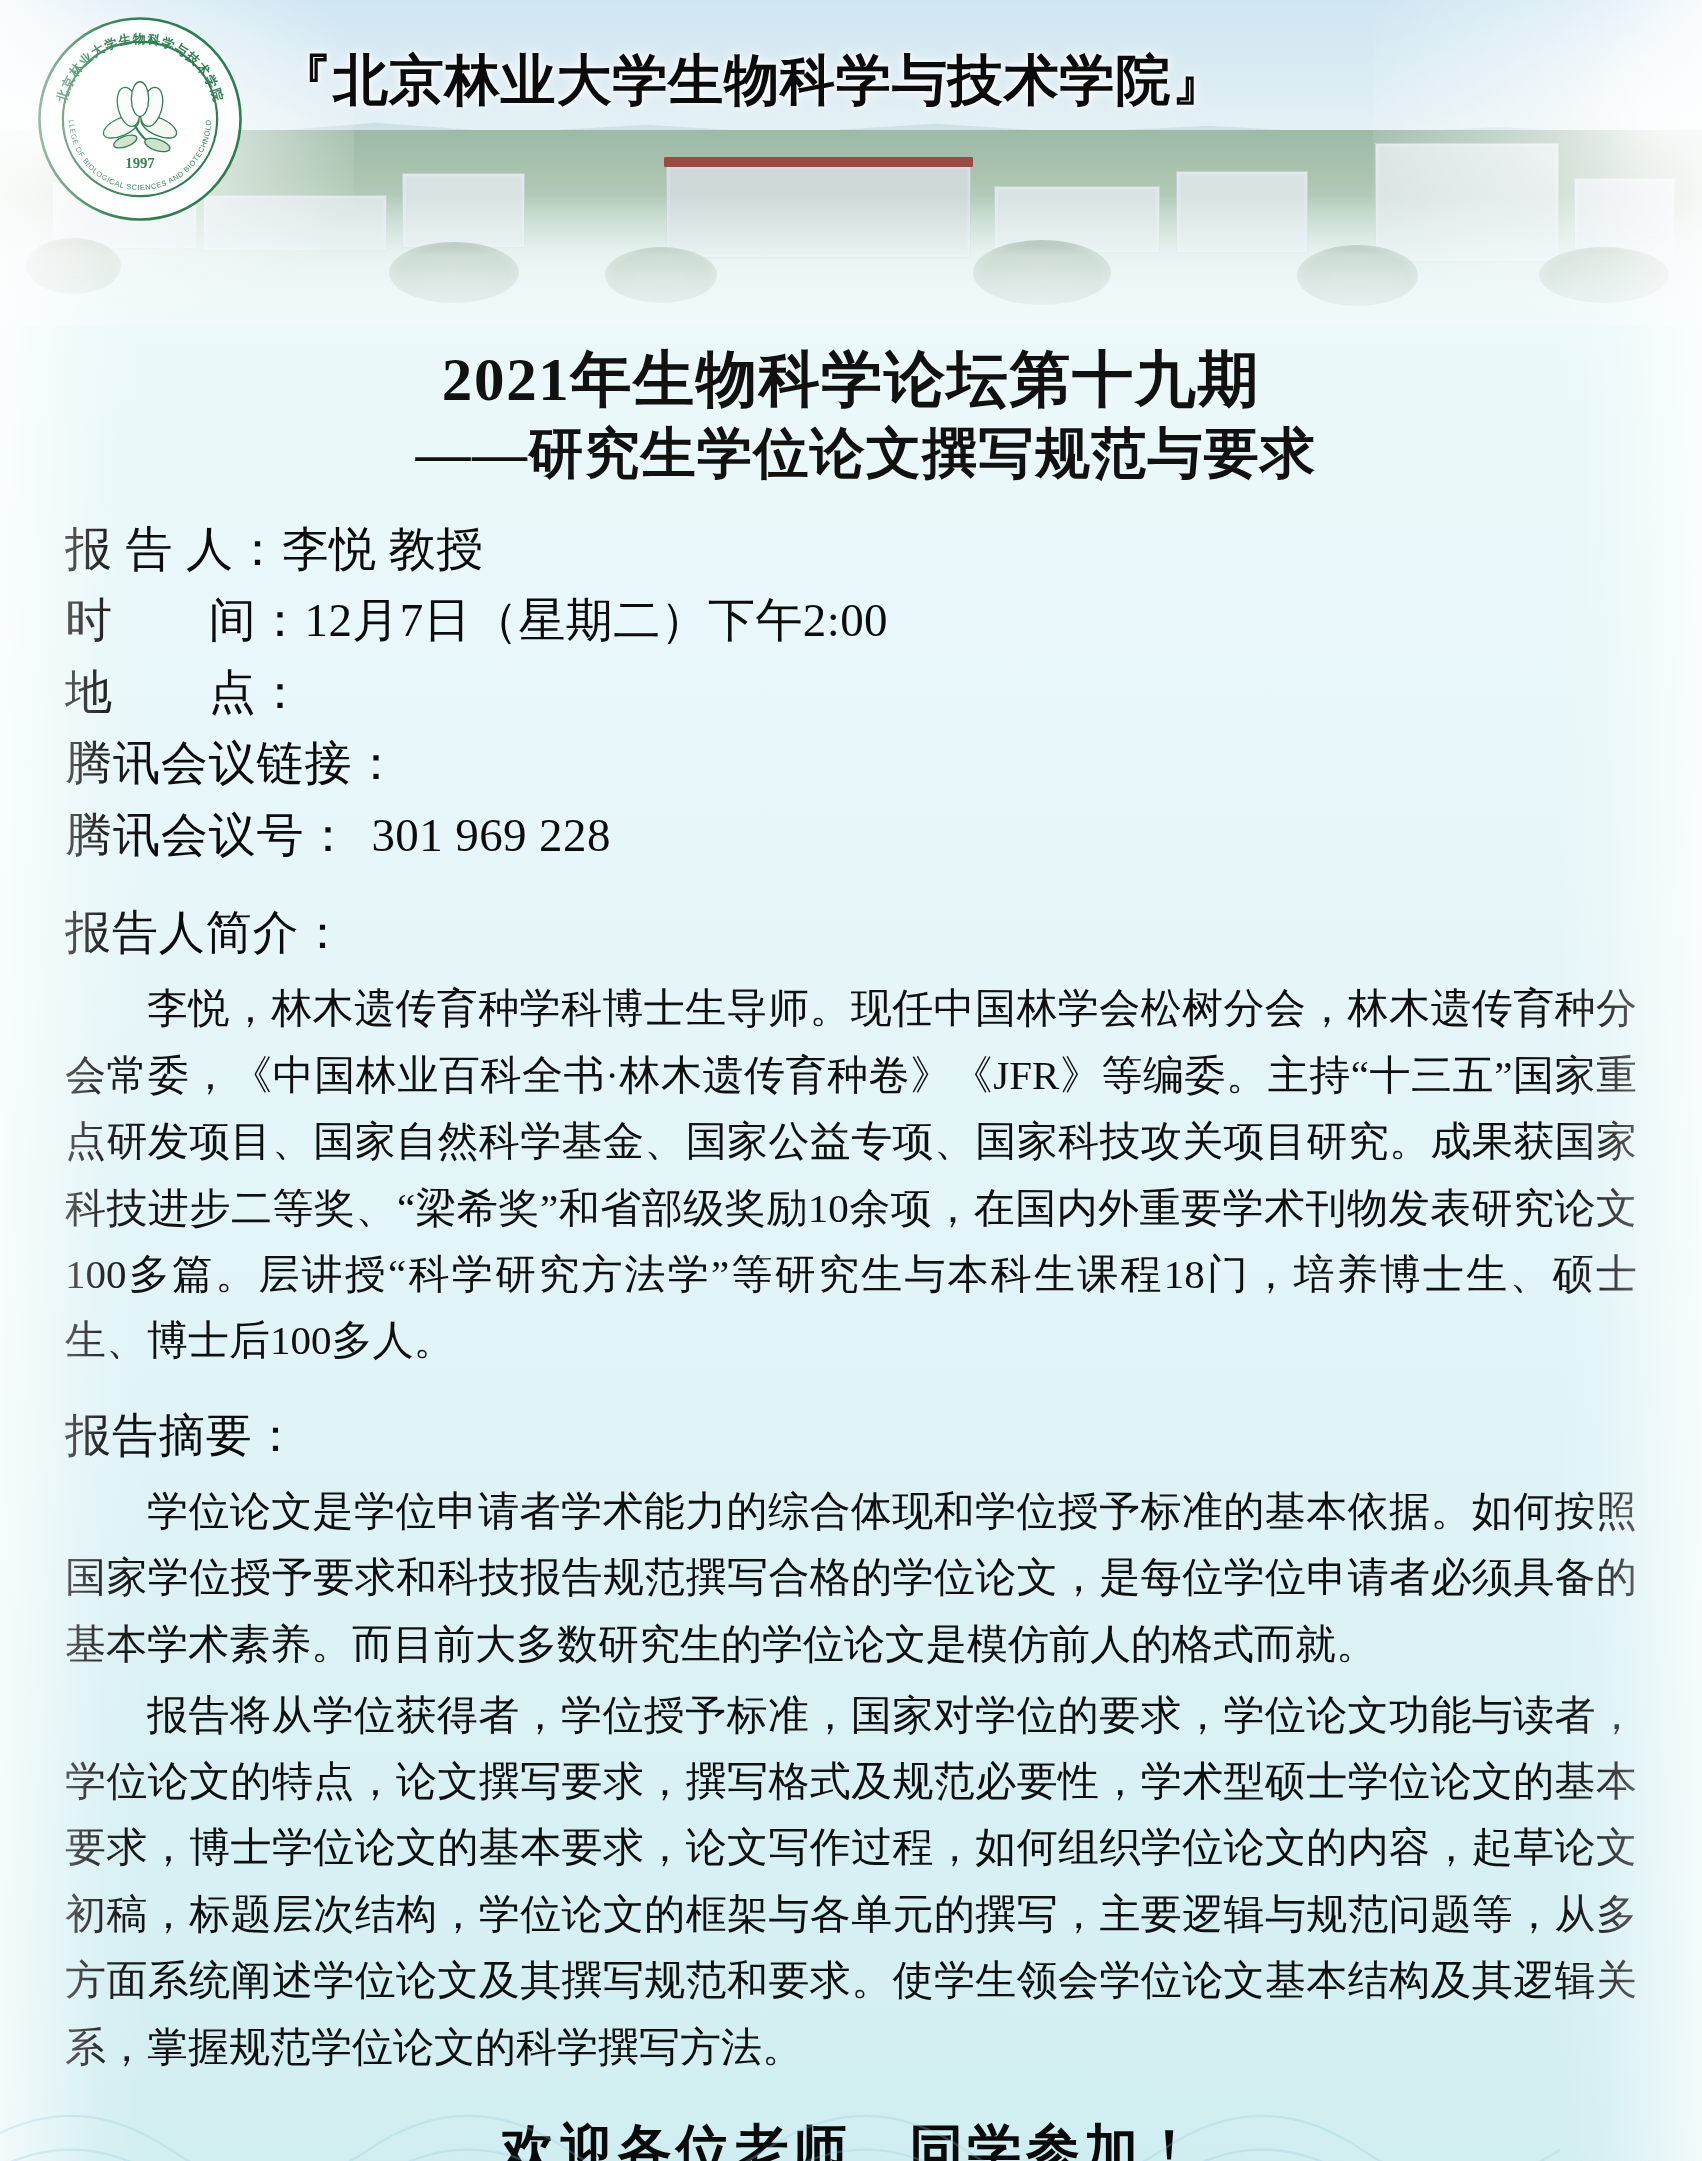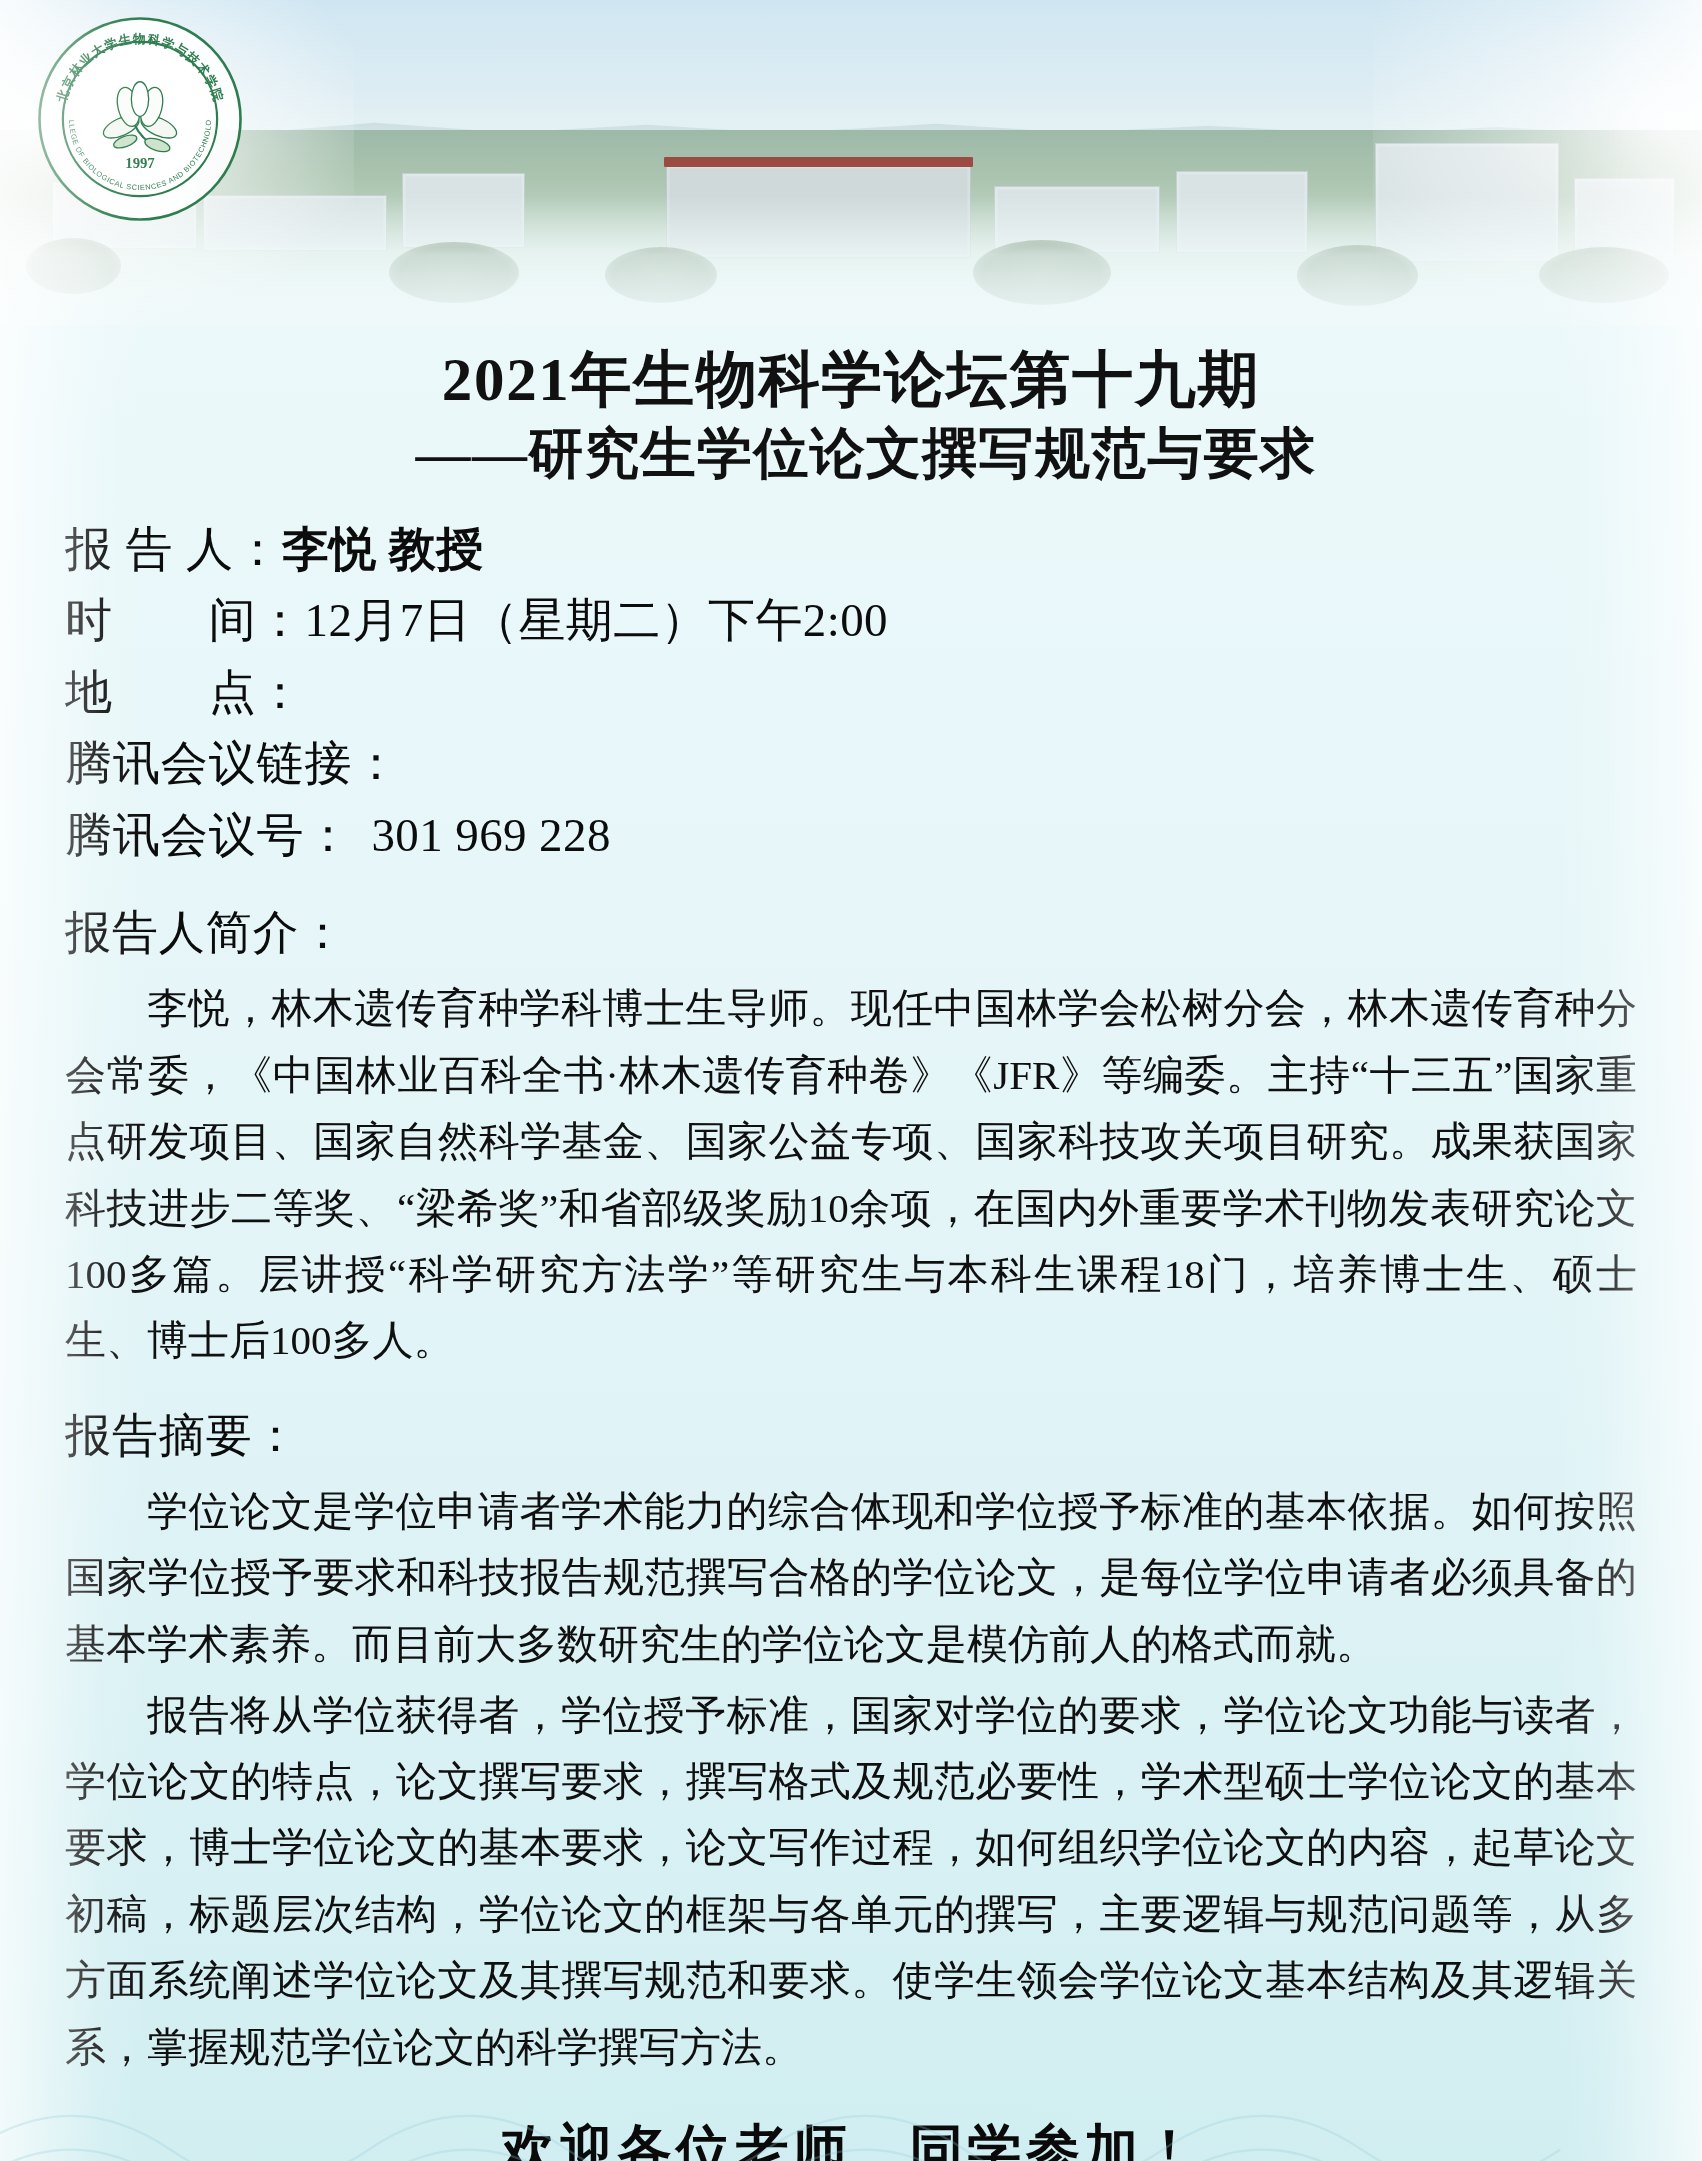--- a/index.html
+++ b/index.html
@@ -166,21 +166,21 @@
     font-family: "Liberation Serif", serif;
     font-weight: 400;
     letter-spacing: 0.9px;
   }
   .info-row .value {
     font-family: "Liberation Serif", serif;
     font-weight: 400;
     letter-spacing: 0.4px;
   }
   .info-row .value.regular {
-    font-weight: 700;
+    font-weight: 400;
   }
   .link-value {
     font-family: "Liberation Serif", serif;
     font-weight: 700;
     text-decoration: underline;
     color: #0b0b0b;
     letter-spacing: 0px;
   }
 
   
@@ -267,20 +267,21 @@
           <ellipse cx="22" cy="-22" rx="24" ry="46" fill="#fbfdfa" stroke="#2e7d4f" stroke-width="3" transform="rotate(14)"></ellipse>
           <ellipse cx="0" cy="-34" rx="20" ry="40" fill="#ffffff" stroke="#2e7d4f" stroke-width="3"></ellipse>
           <path d="M -12 26 q 16 34 48 48" fill="none" stroke="#2e7d4f" stroke-width="5"></path>
           <ellipse cx="40" cy="72" rx="30" ry="13" fill="#cfe3cc" stroke="#2e7d4f" stroke-width="3" transform="rotate(18 40 72)"></ellipse>
           <ellipse cx="-34" cy="64" rx="28" ry="12" fill="#cfe3cc" stroke="#2e7d4f" stroke-width="3" transform="rotate(-20 -34 64)"></ellipse>
         </g>
         <text x="240" y="352" text-anchor="middle" font-family="Liberation Serif, serif" font-size="34" font-weight="700" fill="#2e7d4f">1997</text>
       </svg>
     </div>
 
+    <div class="header-title">『北京林业大学生物科学与技术学院』</div>
   </div>
 
   <div class="side-wash-left"></div>
   <div class="side-wash-right"></div>
 
   <div class="title-block">
     <div class="title-line1">2021年生物科学论坛第十九期</div>
     <div class="title-line2">——研究生学位论文撰写规范与要求</div>
   </div>
 

